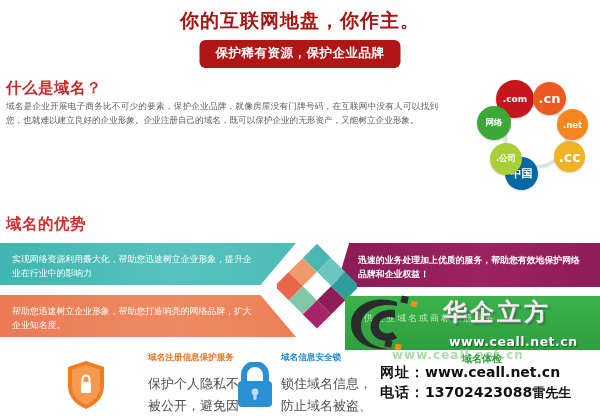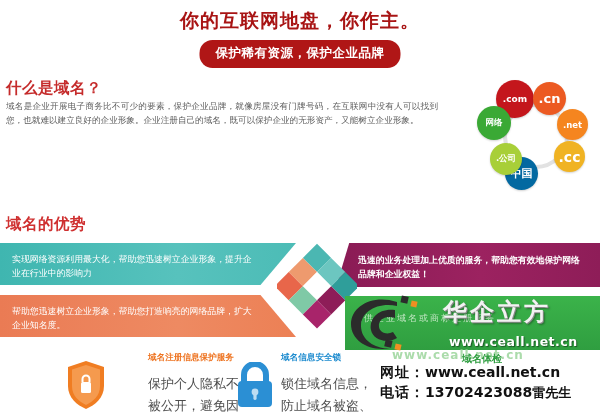--- a/index.html
+++ b/index.html
@@ -13,21 +13,21 @@
 
   
   .hero-title{
     position:absolute; left:0; top:8px; width:600px; text-align:center;
     font-size:19px; font-weight:bold; color:#a81414; letter-spacing:1px;
     white-space:nowrap;
   }
   .hero-pill{
     position:absolute; left:50%; top:40px; transform:translateX(-50%);
     background:#b01616; color:#fff; font-size:12.5px; font-weight:bold;
-    padding:5px 16px 6px 16px; border-radius:13px; white-space:nowrap;
+    padding:5px 16px 6px 16px; border-radius:6px; white-space:nowrap;
     letter-spacing:.5px;
   }
 
   
   .sec-title{
     position:absolute; font-size:15.5px; font-weight:bold; color:#c52b2b;
     letter-spacing:.5px; white-space:nowrap;
   }
   #sec1-title{ left:6px; top:78px; }
   #sec2-title{ left:6px; top:214px; color:#cf3030; }

